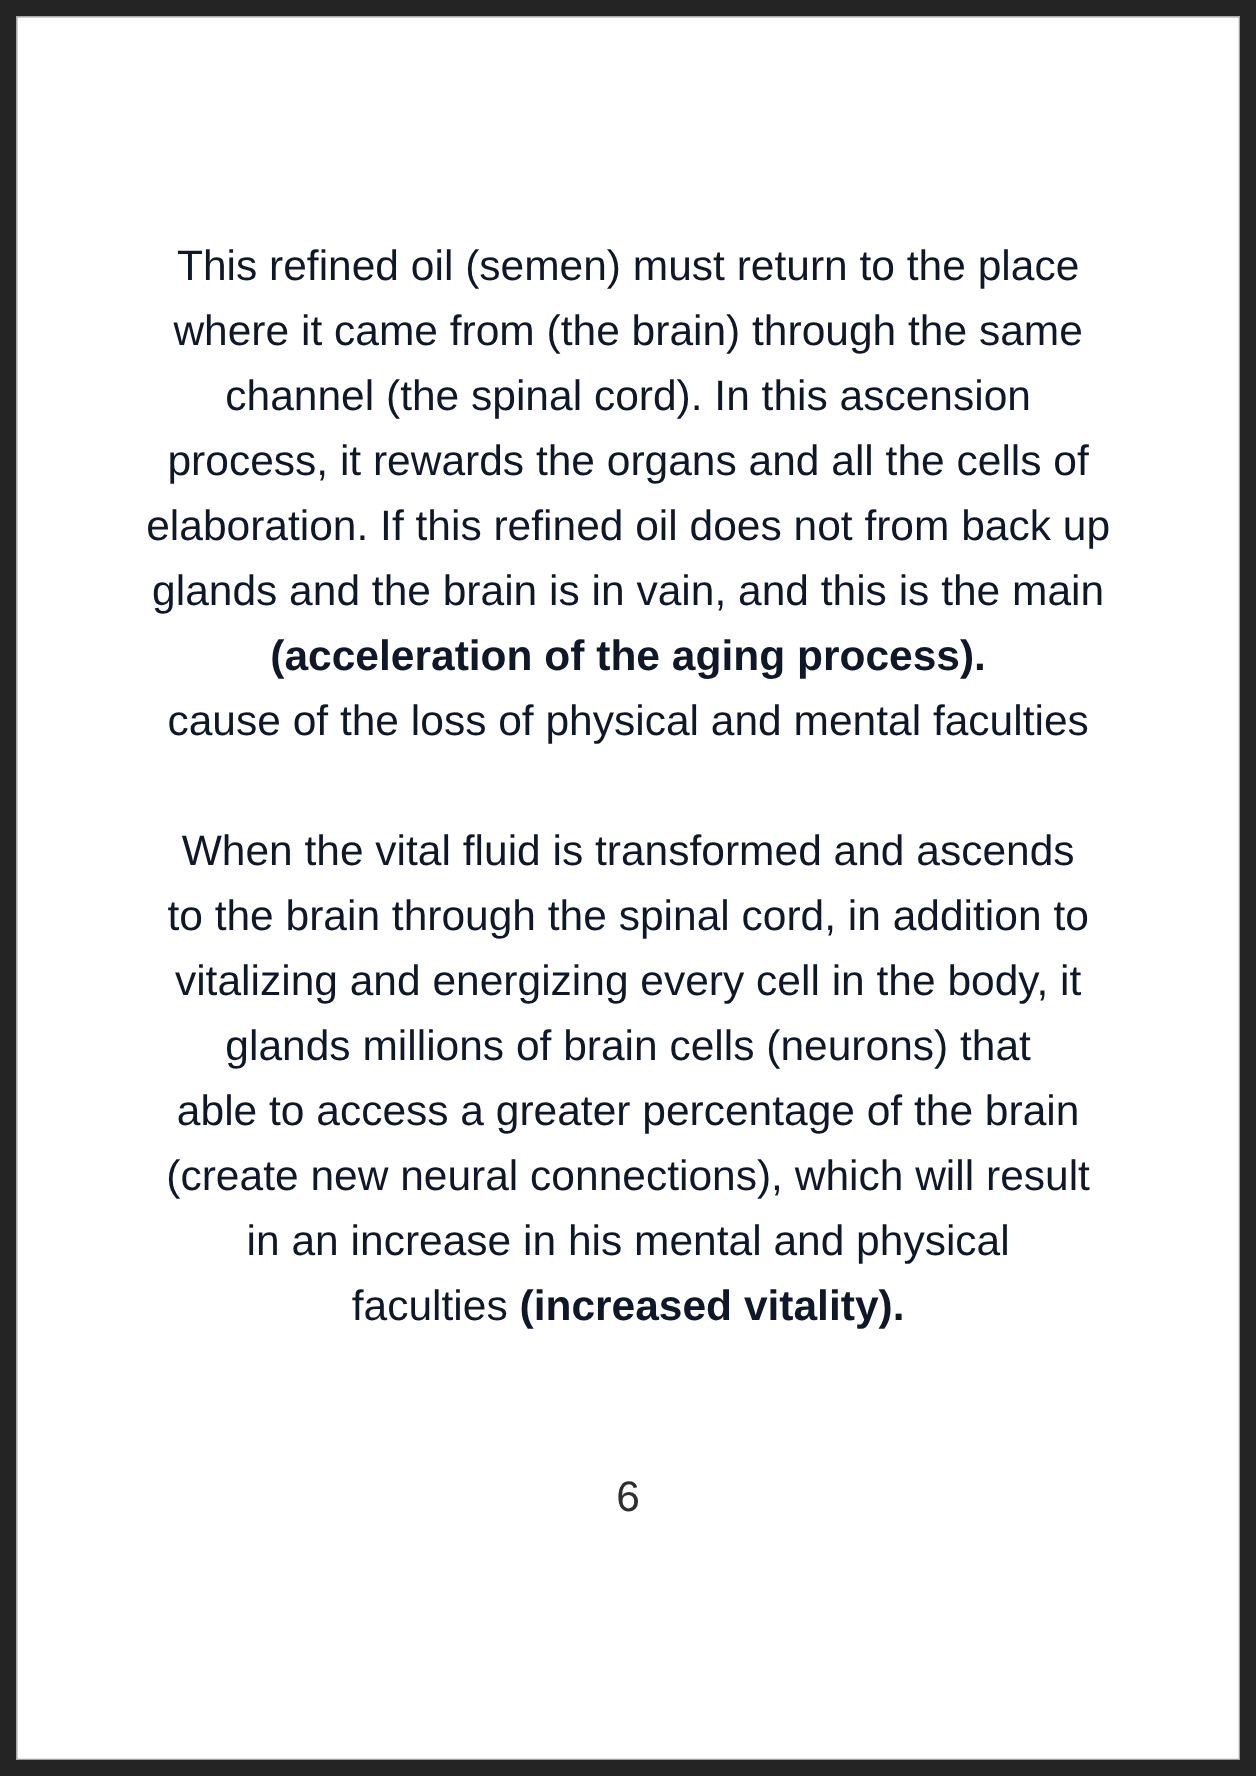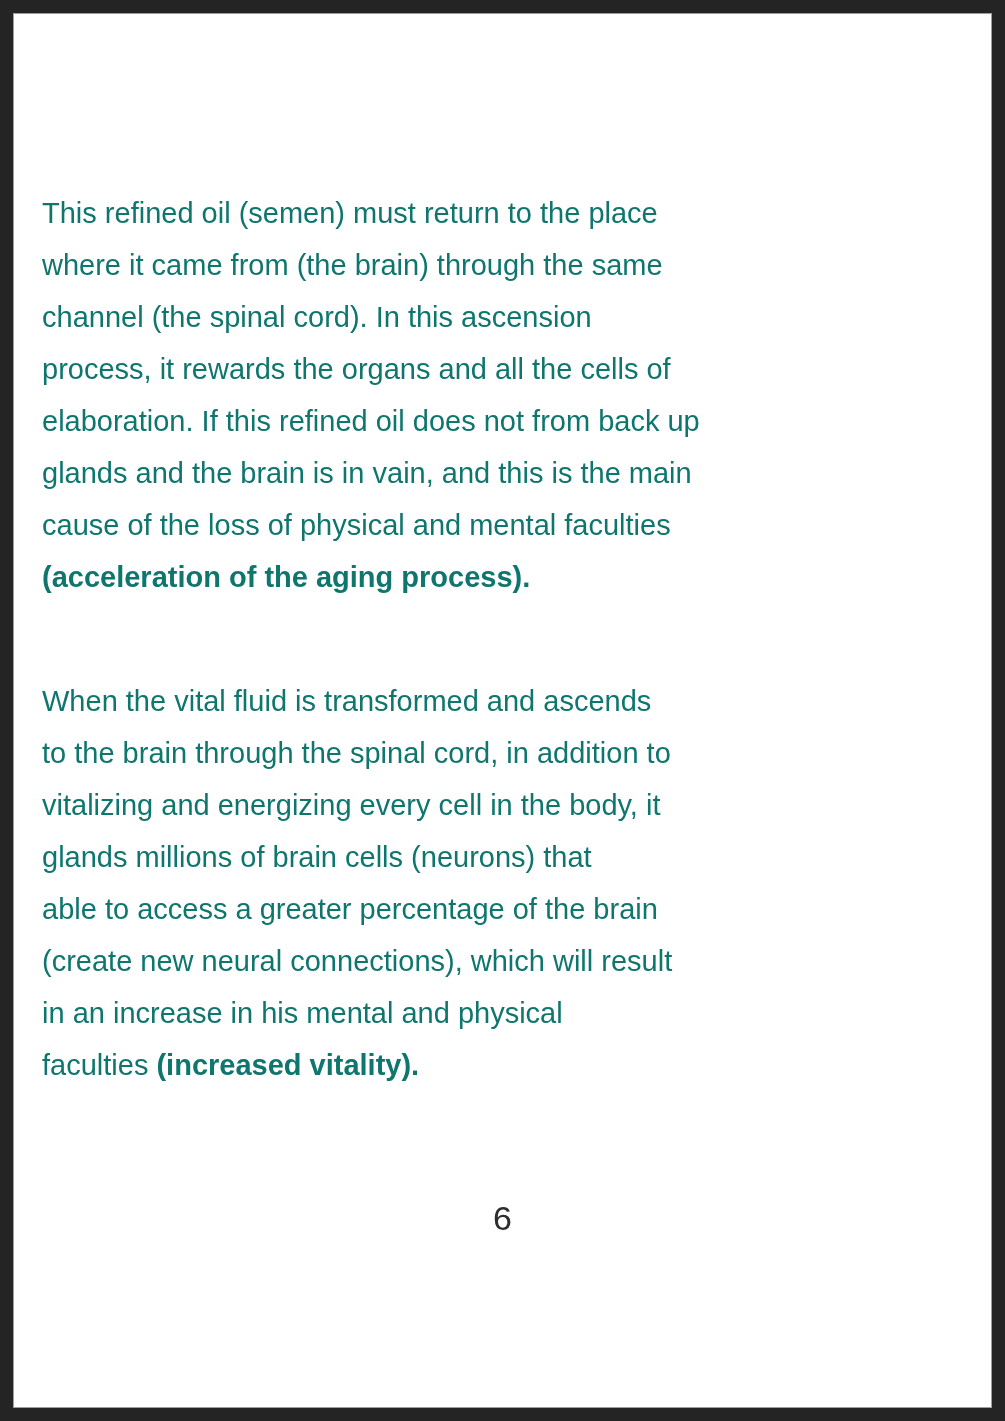--- a/index.html
+++ b/index.html
@@ -22,26 +22,27 @@
     bottom: 13px;
     background: #ffffff;
     border: 1px solid #9e9e9e;
     box-sizing: border-box;
     padding: 173px 28px 0 28px;
   }
   .paragraph {
     margin: 0;
   }
   .paragraph + .paragraph {
-    margin-top: 72px;
+    margin-top: 52px;
   }
   .line {
-    font-size: 29px;
+    font-size: 34px;
     line-height: 52px;
-    color: #0f766e;
+    color: #0f172a;
+    text-align: center;
     white-space: nowrap;
   }
   .bold {
     font-weight: bold;
   }
   .page-number {
     margin-top: 101px;
     font-size: 34px;
     line-height: 52px;
     color: #2e2e2e;
@@ -53,22 +54,22 @@
 
 <div class="page">
 
   <div class="paragraph">
     <div class="line">This refined oil (semen) must return to the place</div>
     <div class="line">where it came from (the brain) through the same</div>
     <div class="line">channel (the spinal cord). In this ascension</div>
     <div class="line">process, it rewards the organs and all the cells of</div>
     <div class="line">elaboration. If this refined oil does not from back up</div>
     <div class="line">glands and the brain is in vain, and this is the main</div>
+    <div class="line bold">(acceleration of the aging process).</div>
     <div class="line">cause of the loss of physical and mental faculties</div>
-    <div class="line bold">(acceleration of the aging process).</div>
   </div>
 
   <div class="paragraph">
     <div class="line">When the vital fluid is transformed and ascends</div>
     <div class="line">to the brain through the spinal cord, in addition to</div>
     <div class="line">vitalizing and energizing every cell in the body, it</div>
     <div class="line">glands millions of brain cells (neurons) that</div>
     <div class="line">able to access a greater percentage of the brain</div>
     <div class="line">(create new neural connections), which will result</div>
     <div class="line">in an increase in his mental and physical</div>

